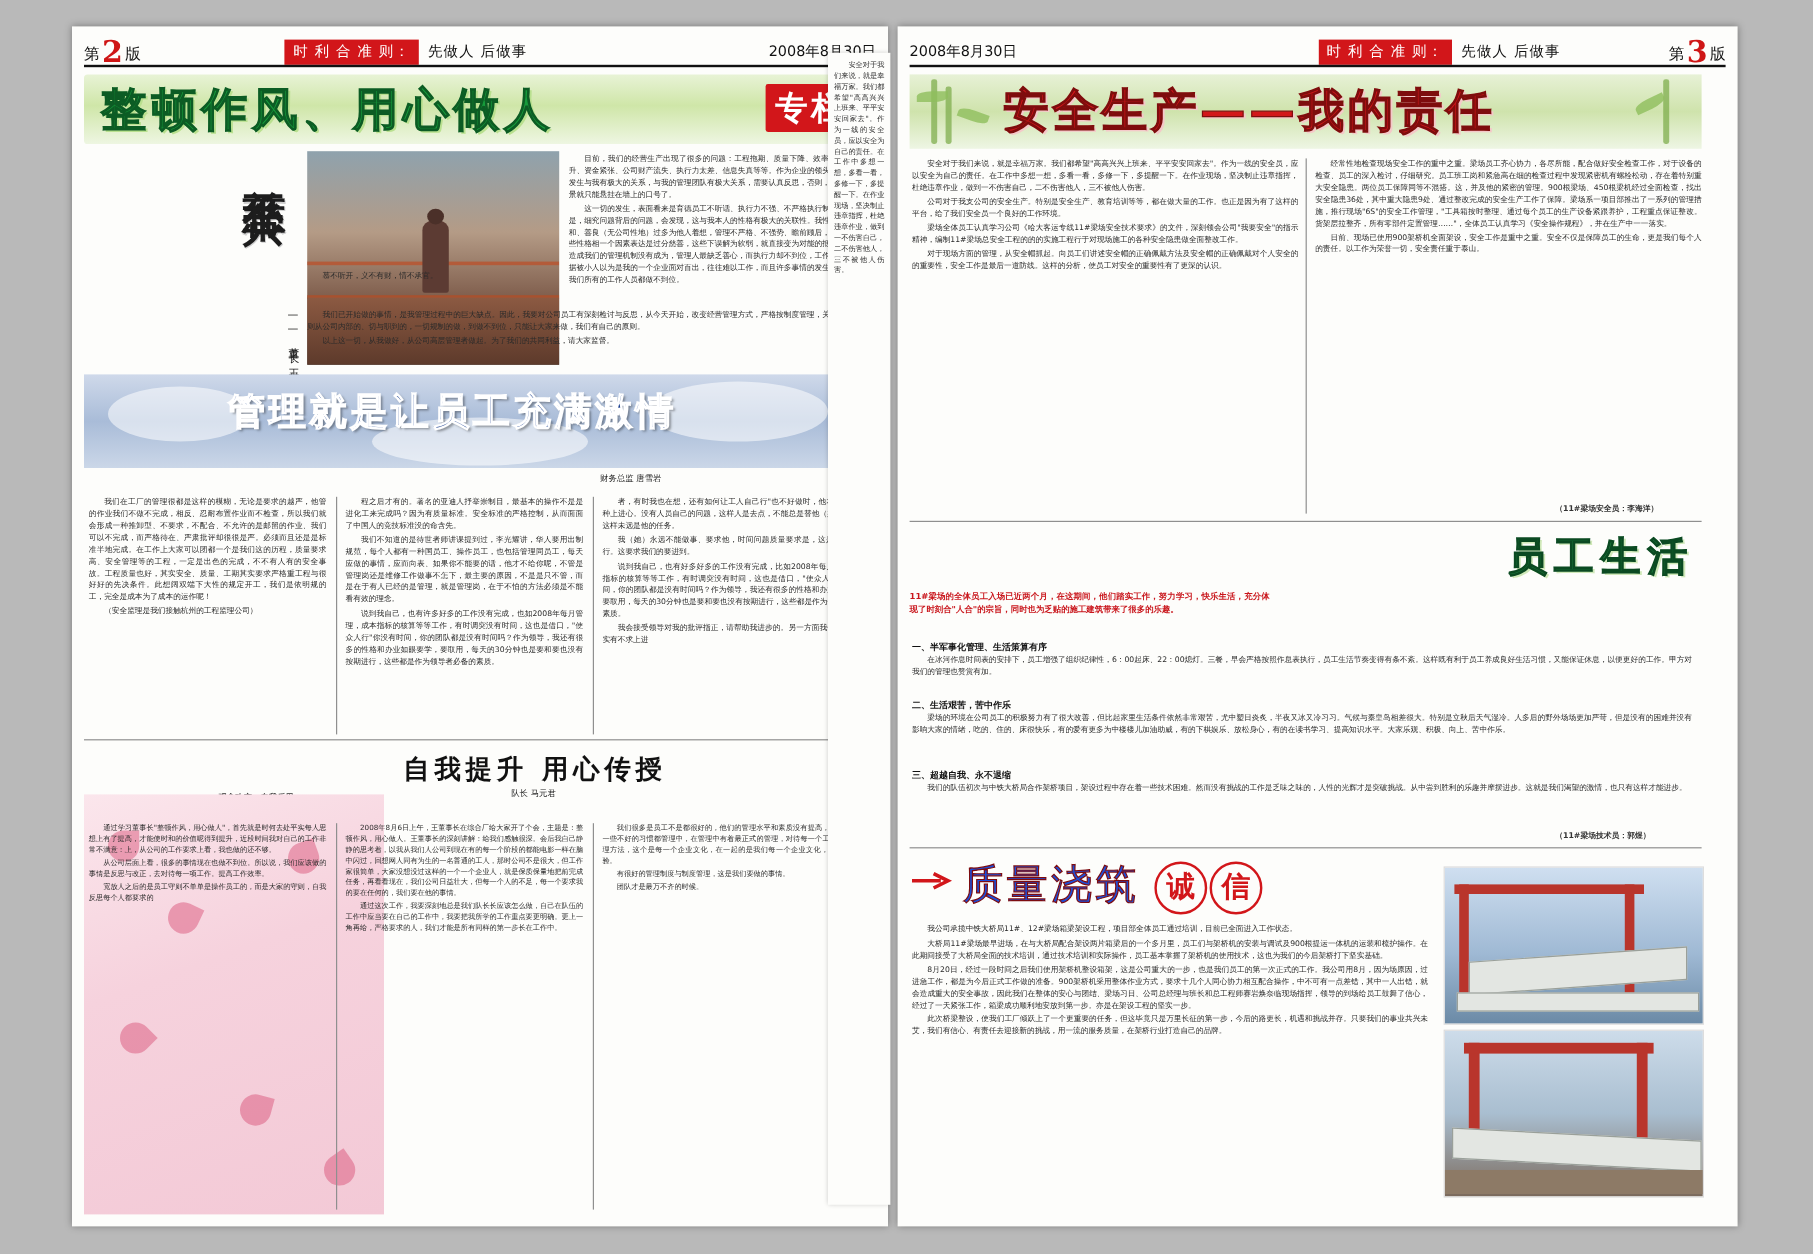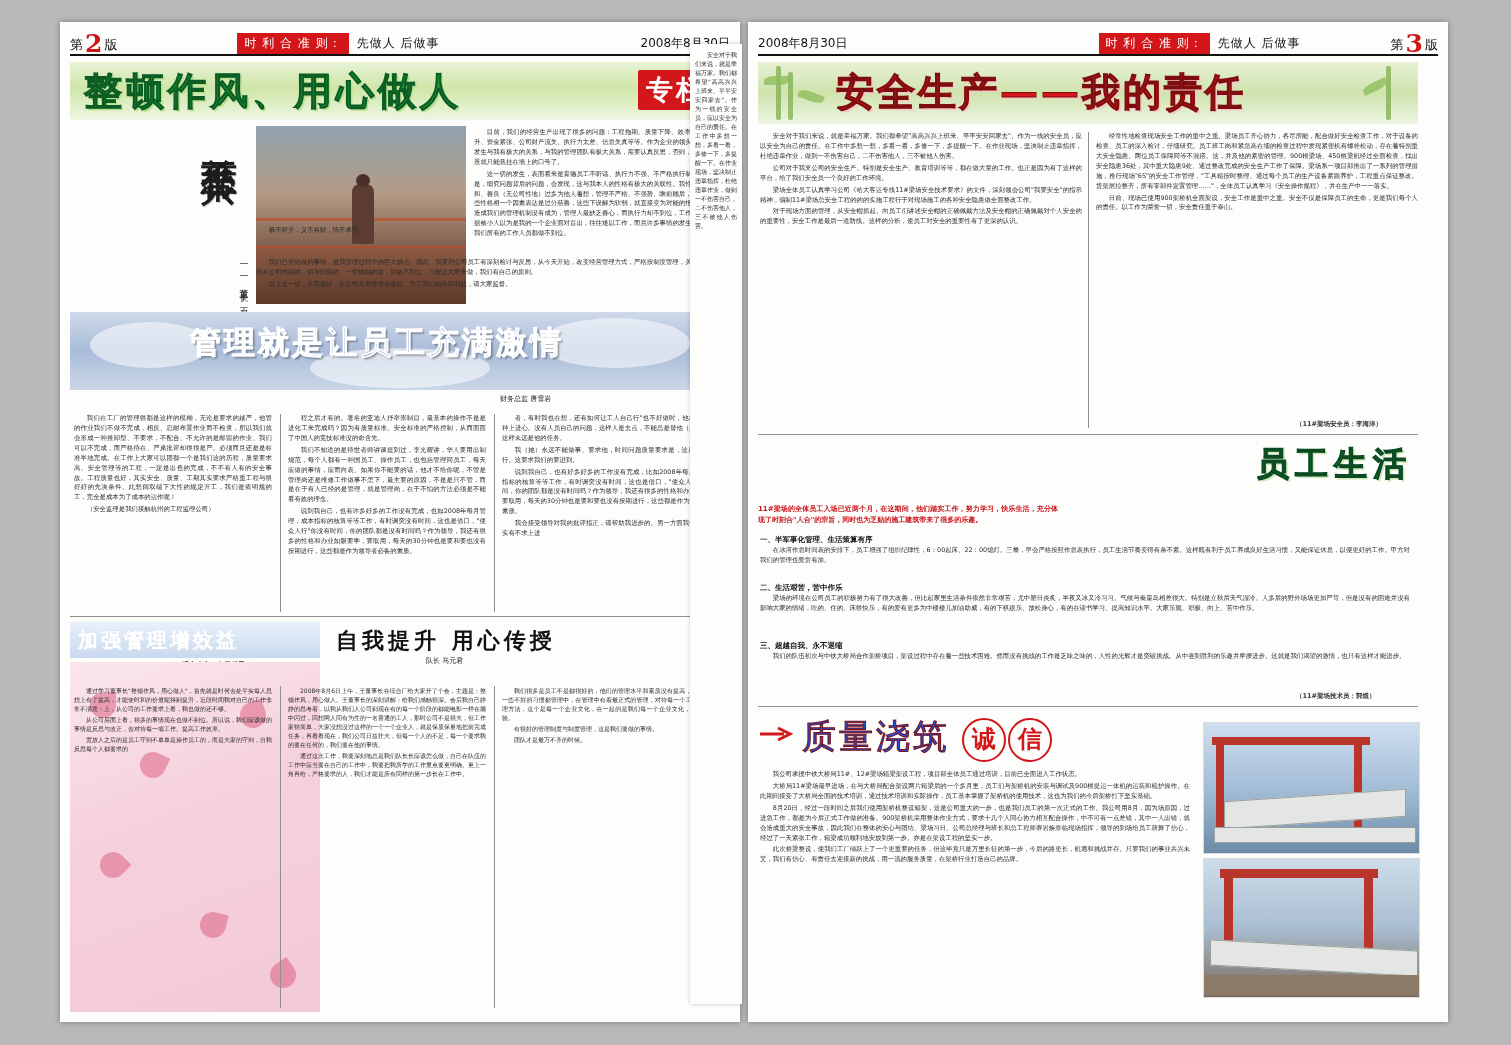--- a/index.html
+++ b/index.html
@@ -146,21 +146,21 @@
     position:absolute;left:330px;top:420px;width:340px;height:46px;
   }
   .banner6 .txt{
     position:absolute;right:6px;top:0;
     font-family:"DejaVu Serif","Liberation Serif",serif;font-weight:bold;
     font-size:33px;letter-spacing:6px;color:#1b7a3c;
     -webkit-text-stroke:1px #0b4a22;text-shadow:2px 2px 0 #cfe8b8;
   }
   .redlead{
     position:absolute;left:10px;top:470px;width:300px;
-    font-size:7px;line-height:1.6;color:#c9161c;font-weight:bold;text-align:justify;margin-top:12px;
+    font-size:7px;line-height:1.6;color:#c9161c;font-weight:bold;text-align:justify;
   }
 
   .banner7{
     position:absolute;left:10px;top:690px;width:420px;height:52px;
   }
   .banner7 .arrow{
     position:absolute;left:2px;top:14px;width:34px;height:16px;
   }
   .banner7 .txt{
     position:absolute;left:44px;top:2px;
@@ -262,23 +262,20 @@
     </div>
     <div class="colbox" style="left:442px;top:392px;width:226px;height:198px;">
       <p>者，有时我也在想，还有如何让工人自己行"也不好做时，他本身就没有一种上进心。没有人员自己的问题，这样人是去点，不能总是替他（她）去完成，这样未远是他的任务。</p>
       <p>我（她）永远不能做事、要求他，时间问题质量要求是，这是他必要的才行。这要求我们的要进到。</p>
       <p>说到我自己，也有好多好多的工作没有完成，比如2008年每月管理，成本指标的核算等等工作，有时调突没有时间，这也是借口，"使众人行"你没有时间，你的团队都是没有时间吗？作为领导，我还有很多的性格和办业如眼要学，要取用，每天的30分钟也是要和要也没有按期进行，这些都是作为领导者必备的素质。</p>
       <p>我会接受领导对我的批评指正，请帮助我进步的。另一方面我们的员工，确实有不求上进</p>
     </div>
 
     <div class="hline" style="left:10px;top:594px;width:660px;"></div>
 
-    <div class="banner3">
-      <div class="txt">加强管理增效益</div>
-    </div>
     <div class="sig" style="left:108px;top:638px;font-size:7px;">——观念改变，自我反思</div>
     <div class="sig" style="left:108px;top:652px;font-size:7px;">分公司经理  郝英勇</div>
 
     <div class="banner4txt">自我提升  用心传授</div>
     <div class="byline" style="left:366px;top:634px;">队长  马元君</div>
 
     <div class="floral">
       <div class="petal" style="left:20px;top:30px;"></div>
       <div class="petal" style="left:70px;top:90px;transform:rotate(25deg)"></div>
       <div class="petal" style="left:170px;top:40px;transform:rotate(-20deg)"></div>

